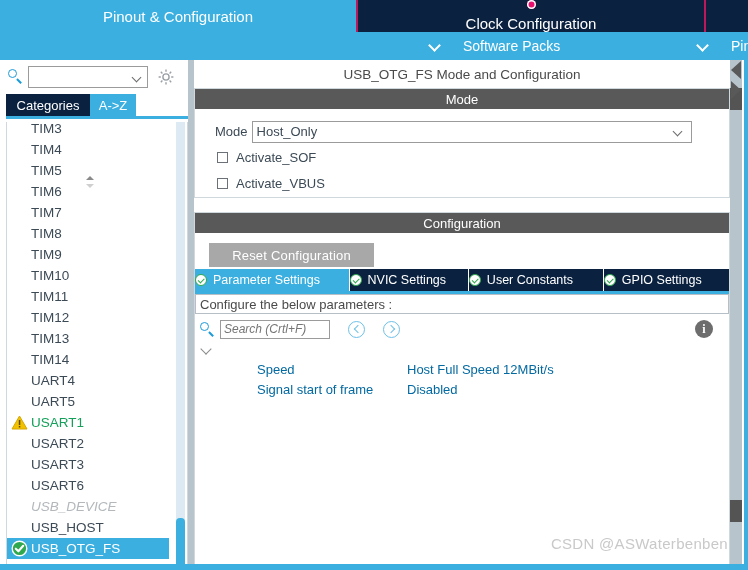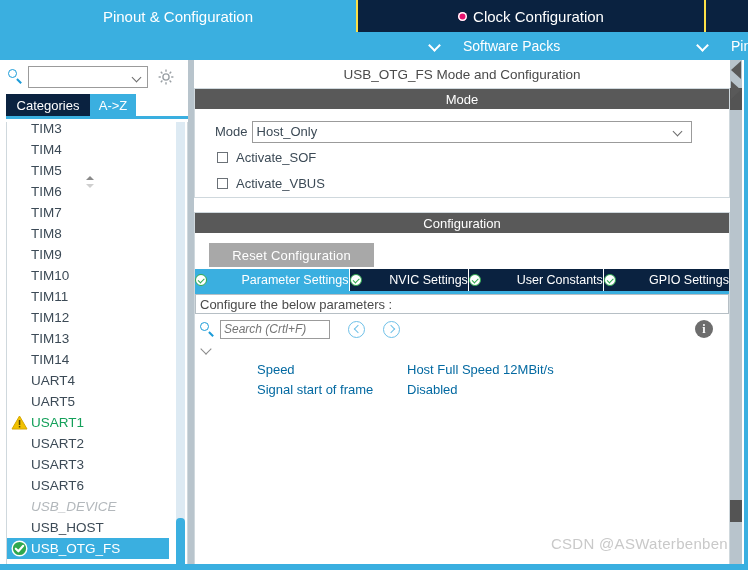--- a/index.html
+++ b/index.html
@@ -22,29 +22,29 @@
     width: 748px; height: 32px;
     background: #0a2240;
     display: flex;
     align-items: stretch;
   }
   .main-tab {
     display: flex; align-items: center; justify-content: center;
     color: #ffffff;
     font-size: 15px;
     box-sizing: border-box;
-    border-right: 2px solid #fde047;
+    border-right: 2px solid #be185d;
     gap: 6px;
   }
   .main-tab.active {
     background: #3aafe0;
   }
   .main-tab.inactive { background: #0a2240; }
   .tab-pinout { width: 358px; }
-  .tab-clock  { width: 348px; }
+  .tab-clock  { width: 348px; flex-direction: column; }
   .tab-extra  { flex: 1; border-right: none; }
   .dot-icon {
     width: 9px; height: 9px; border-radius: 50%;
     background: #e8106e;
     display: inline-block;
     box-shadow: inset 0 0 0 1.5px #ffffff;
   }
 
   
   .subbar {
@@ -305,22 +305,22 @@
   }
 
   .cfg-tabs {
     position: absolute; left: 0px; top: 56px;
     width: 534px; height: 22px;
     display: flex;
     background: #0a2240;
   }
   .cfg-tab {
     height: 22px;
-    display: flex; align-items: center; justify-content: space-between;
-    gap: 24px;
+    display: flex; align-items: center; justify-content: flex-start;
+    gap: 6px;
     font-size: 12.5px;
     color: #ffffff;
     box-sizing: border-box;
     border-right: 1px solid #ffffff;
   }
   .cfg-tab.active { background: #3aafe0; }
   .cfg-tab.inactive { background: #0a2240; }
   .t-param { width: 158px; }
   .t-user  { width: 138px; }
   .t-nvic  { width: 122px; }

